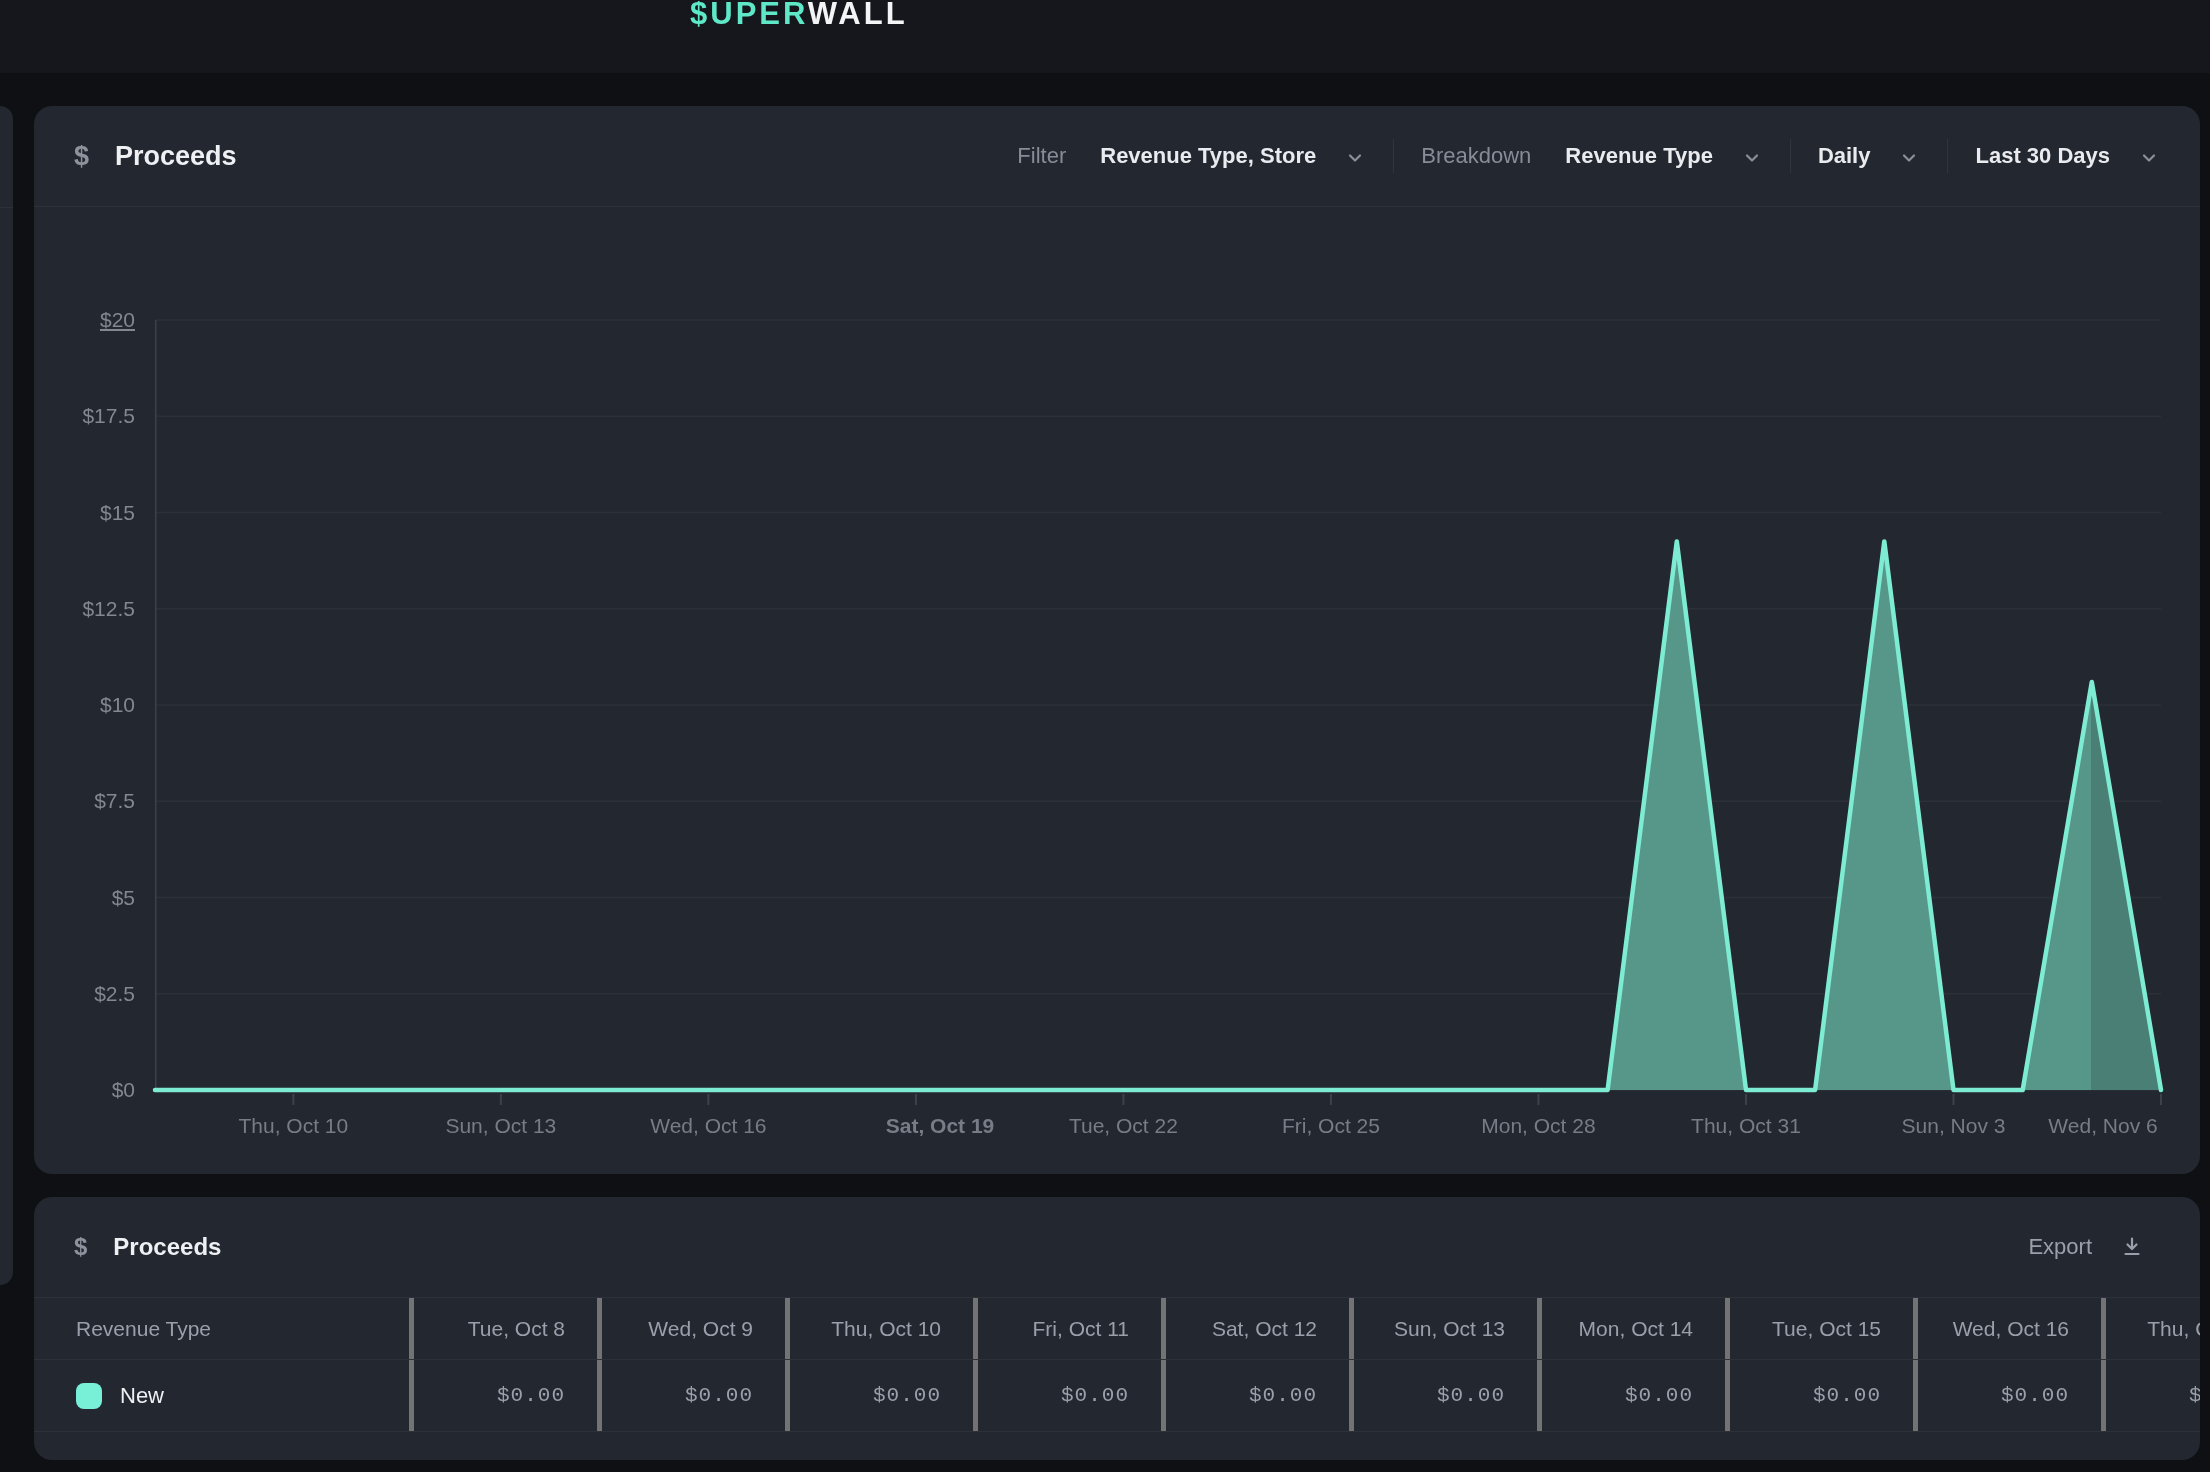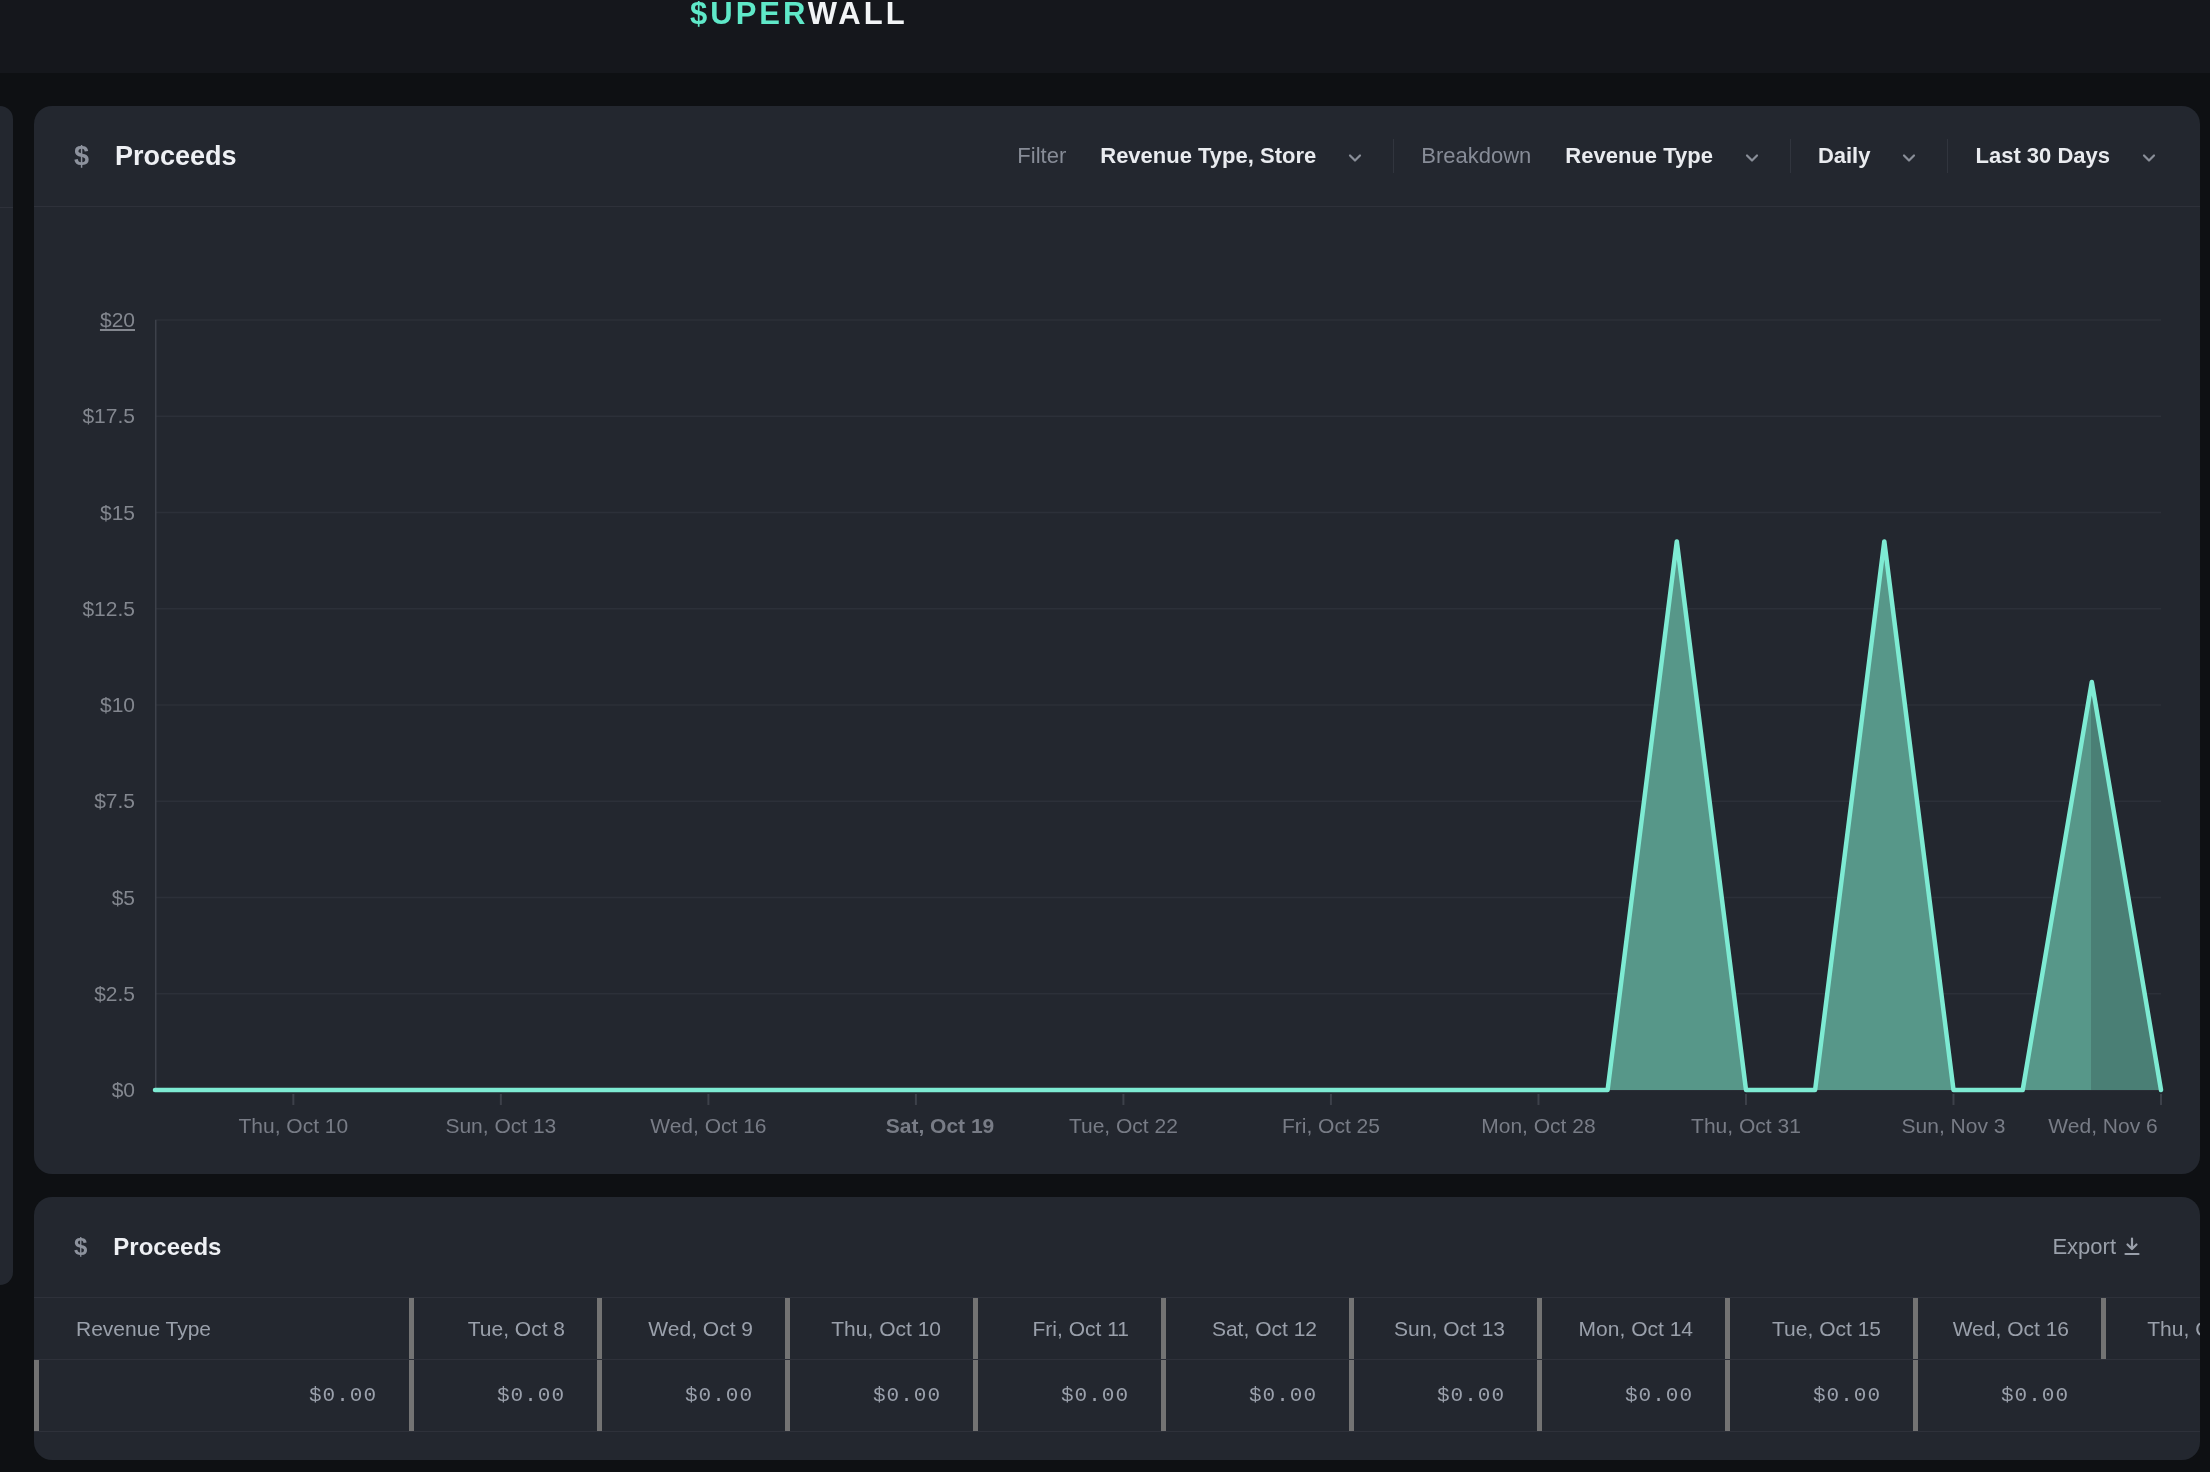--- a/index.html
+++ b/index.html
@@ -56,21 +56,21 @@
   .tgrid { border-top:1px solid #2e313a; }
   .thead, .trow { display:grid; grid-template-columns:375px repeat(10, 188px); }
   .thead { height:62px; border-bottom:1px solid #2e313a; }
   .trow  { height:72px; border-bottom:1px solid #2e313a; }
   .th, .td { display:flex; align-items:center; font-size:21px; color:#9aa0ab; overflow:hidden; }
   .th.num, .td.num { justify-content:flex-end; padding-right:32px; border-left:5px solid #737373; }
   .th.first { padding-left:42px; }
   .td.first { padding-left:42px; gap:18px; color:#eef0f4; font-size:22px; font-weight:500; }
   .td.num { font-family:"Liberation Mono", monospace; letter-spacing:1px; }
   .swatch { width:26px; height:26px; border-radius:8px; flex:0 0 auto; }
-  .export-btn { color:#9aa0ab; font-size:22px; gap:4px; }
+  .export-btn { color:#9aa0ab; font-size:22px; gap:28px; }
 </style>
 </head>
 <body>
 
 <div class="topbar">
   <div class="logo"><span class="logo-accent">$UPER</span><span class="logo-rest">WALL</span></div>
 </div>
 
 <div class="sliver">
   <div class="sliver-divider"></div>
@@ -190,20 +190,24 @@
         <div class="th num">Thu, Oct 10</div>
         <div class="th num">Fri, Oct 11</div>
         <div class="th num">Sat, Oct 12</div>
         <div class="th num">Sun, Oct 13</div>
         <div class="th num">Mon, Oct 14</div>
         <div class="th num">Tue, Oct 15</div>
         <div class="th num">Wed, Oct 16</div>
         <div class="th num">Thu, Oct 17</div>
       </div>
     <div class="trow">
+      <div class="td first">
+        <span class="swatch" style="background: rgb(120, 240, 216);"></span>
+        <span>New</span>
+      </div>
     <div class="td num">$0.00</div>
         <div class="td num">$0.00</div>
         <div class="td num">$0.00</div>
         <div class="td num">$0.00</div>
         <div class="td num">$0.00</div>
         <div class="td num">$0.00</div>
         <div class="td num">$0.00</div>
         <div class="td num">$0.00</div>
         <div class="td num">$0.00</div>
         <div class="td num">$0.00</div>

